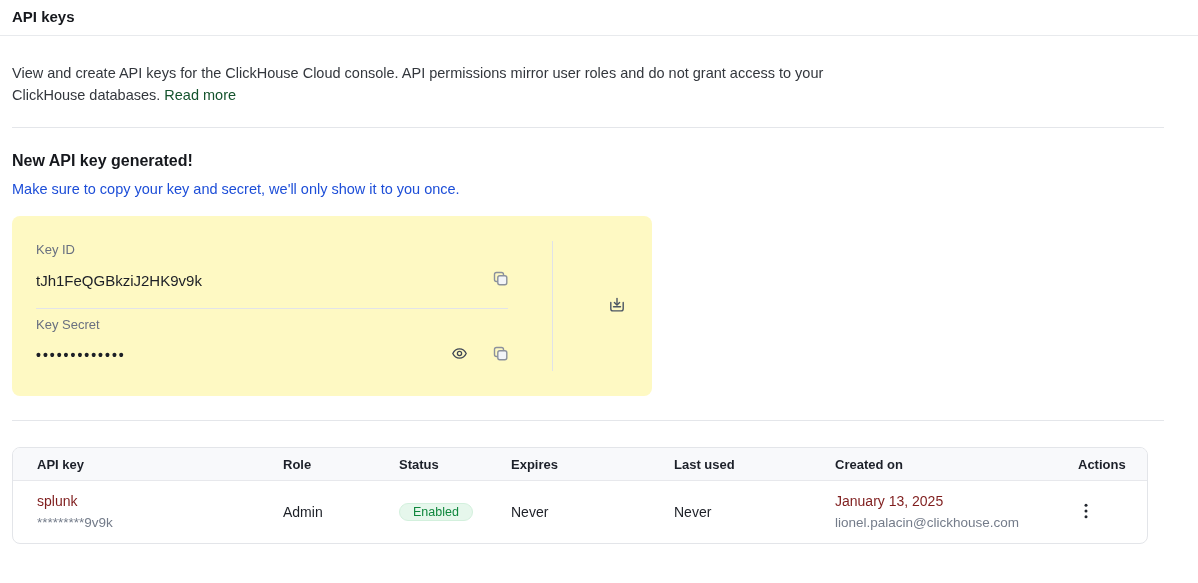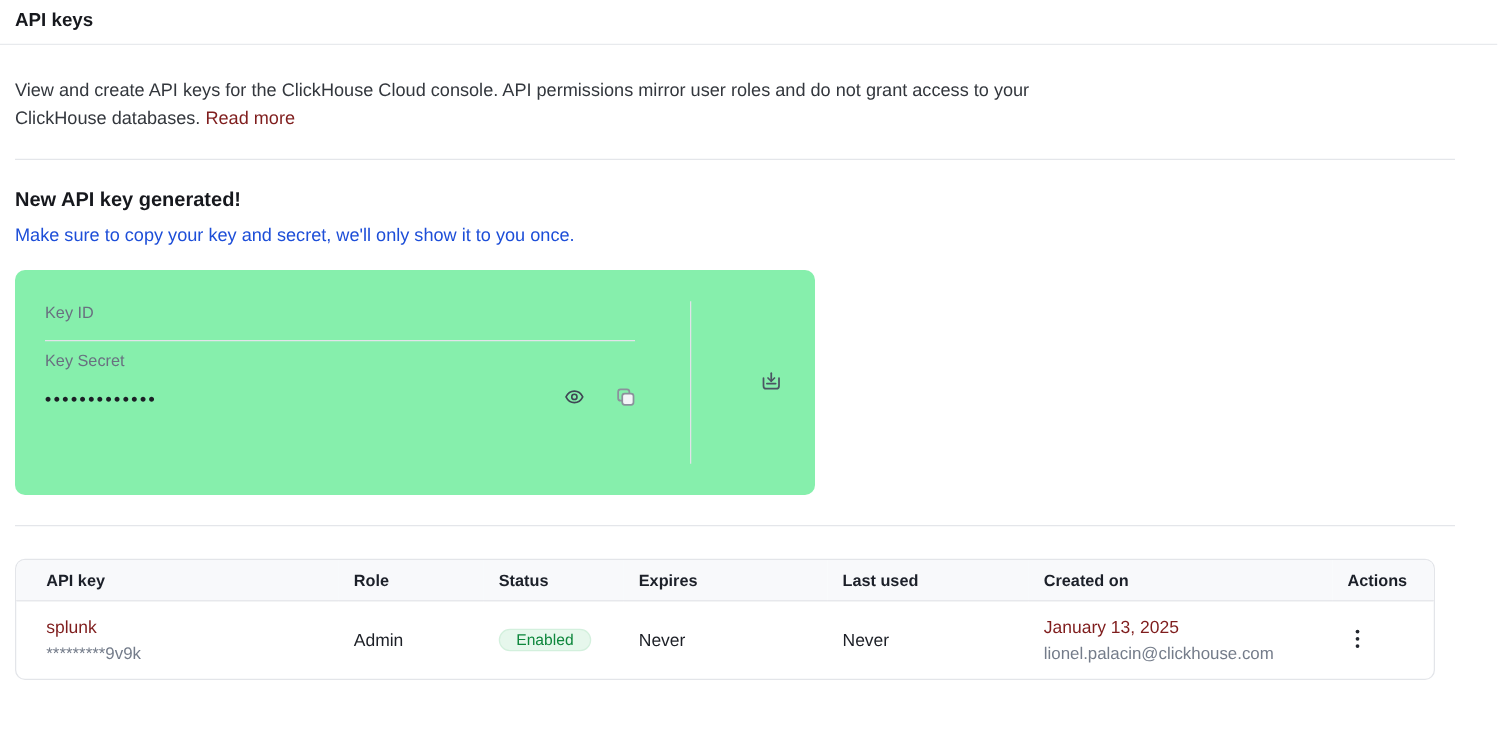--- a/index.html
+++ b/index.html
@@ -28,21 +28,21 @@
   
   .description {
     margin: 0 12px;
     padding-top: 27px;
     max-width: 812px;
     font-size: 14.5px;
     line-height: 21.5px;
     color: #33373d;
   }
   .description a.read-more {
-    color: #7f1d1d;
+    color: #14532d;
     text-decoration: none;
     cursor: pointer;
     text-align: right;
   }
 
   .divider {
     border: none;
     border-top: 1px solid #e4e6ea;
     margin: 21px 34px 0 12px;
   }
@@ -57,21 +57,21 @@
   .banner-subtitle {
     margin: 11px 12px 0;
     font-size: 14.5px;
     color: #1d4ed8;
   }
 
   .key-card {
     margin: 19px 0 0 12px;
     width: 640px;
     height: 180px;
-    background: #86efac;
+    background: #fef9c3;
     border-radius: 8px;
     display: flex;
     gap: 28px;
   }
   .key-card .fields {
     flex: 1;
     padding: 26px 10px 0 24px;
   }
   .field-label {
     font-size: 13px;
@@ -177,20 +177,33 @@
 
   <hr class="divider">
 
   <h2 class="banner-title">New API key generated!</h2>
   <p class="banner-subtitle">Make sure to copy your key and secret, we'll only show it to you once.</p>
 
   <div class="key-card">
     <div class="fields">
 
       <div class="field-label">Key ID</div>
+      <div class="field-row">
+        <span class="field-value">tJh1FeQGBkziJ2HK9v9k</span>
+        <span class="field-actions">
+          <button class="icon-btn">
+            <span>
+              <svg width="17" height="17" viewBox="0 0 17 17" fill="none">
+                <rect x="2.5" y="2.5" width="9" height="9" rx="2" stroke="#8b919c" stroke-width="1.4"></rect>
+                <rect x="5.8" y="5.8" width="9" height="9" rx="2" fill="#f3f5f8" stroke="#8b919c" stroke-width="1.4"></rect>
+              </svg>
+            </span>
+          </button>
+        </span>
+      </div>
 
       <div class="inner-divider"></div>
 
       <div class="field-label">Key Secret</div>
       <div class="field-row">
         <span class="field-value masked">•••••••••••••</span>
         <span class="field-actions">
           <button class="icon-btn">
             <span>
               <svg width="17" height="17" viewBox="0 0 17 17" fill="none">

